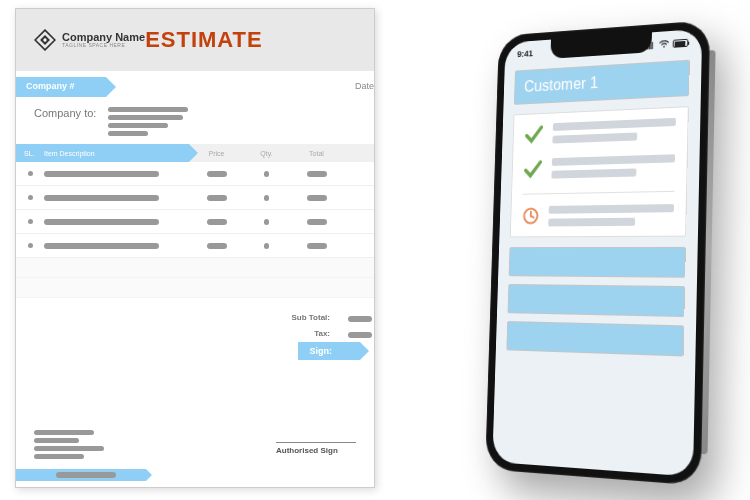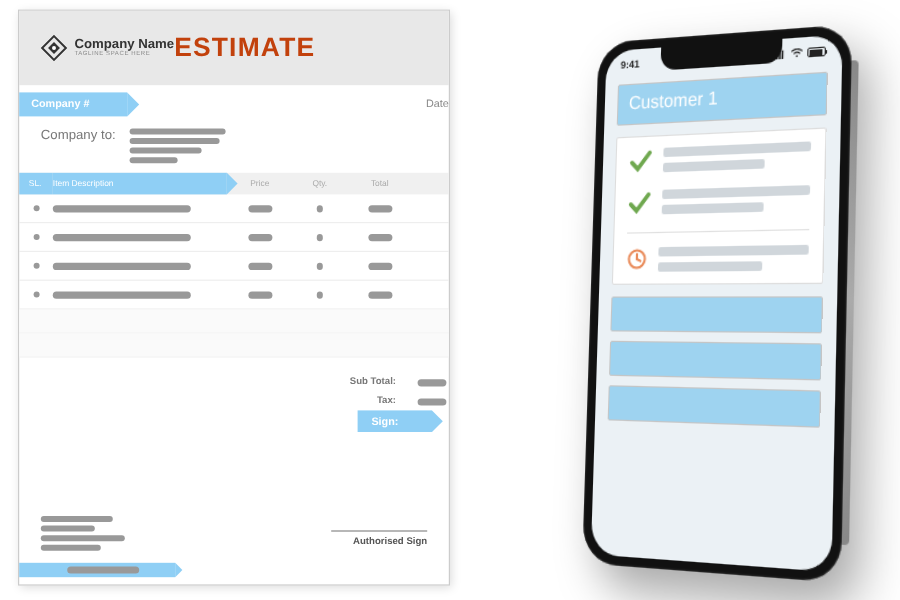--- a/index.html
+++ b/index.html
@@ -58,21 +58,21 @@
 .total-tab { background: #8fcff5; color: #fff; font-size: 9px; font-weight: bold; padding: 4px 28px 4px 12px; position: relative; }
 .total-tab::after { content: ''; position: absolute; right: -9px; top: 0; border-left: 9px solid #8fcff5; border-top: 9px solid transparent; border-bottom: 9px solid transparent; height: 0; }
 
 .footer-block { position: absolute; bottom: 28px; left: 18px; display: flex; flex-direction: column; gap: 3px; }
 .footer-block .fln { height: 5px; background: #999; border-radius: 3px; }
 .footer-block .fln.f1 { width: 60px; }
 .footer-block .fln.f2 { width: 45px; }
 .footer-block .fln.f3 { width: 70px; }
 .footer-block .fln.f4 { width: 50px; }
 
-.sign { position: absolute; bottom: 32px; right: 18px; font-size: 8px; color: #555; border-top: 1px solid #888; padding-top: 3px; width: 80px; text-align: right; font-weight: bold; }
+.sign { position: absolute; bottom: 32px; right: 18px; font-size: 8px; color: #555; border-top: 1px solid #888; padding-top: 3px; width: 80px; text-align: left; font-weight: bold; }
 
 .bottom-bar { position: absolute; bottom: 6px; left: 0; display: flex; align-items: center; }
 .bb-blue { width: 130px; height: 12px; background: #8fcff5; position: relative; }
 .bb-blue::after { content: ''; position: absolute; right: -6px; top: 0; border-left: 6px solid #8fcff5; border-top: 6px solid transparent; border-bottom: 6px solid transparent; }
 .bb-pill { width: 60px; height: 6px; background: #999; border-radius: 3px; margin-left: -90px; z-index: 1; }
 
 
 .phone-wrap { position: absolute; right: 40px; top: 25px; width: 230px; height: 450px; transform: perspective(1200px) rotateY(-22deg) rotateX(4deg); transform-origin: center; }
 .phone { width: 100%; height: 100%; background: #111; border-radius: 32px; padding: 8px; box-shadow: 15px 20px 40px rgba(0,0,0,0.35), inset 0 0 2px #555; position: relative; }
 .phone-side { position: absolute; right: -6px; top: 30px; width: 6px; height: 390px; background: linear-gradient(#888,#aaa,#888); border-radius: 0 4px 4px 0; }

